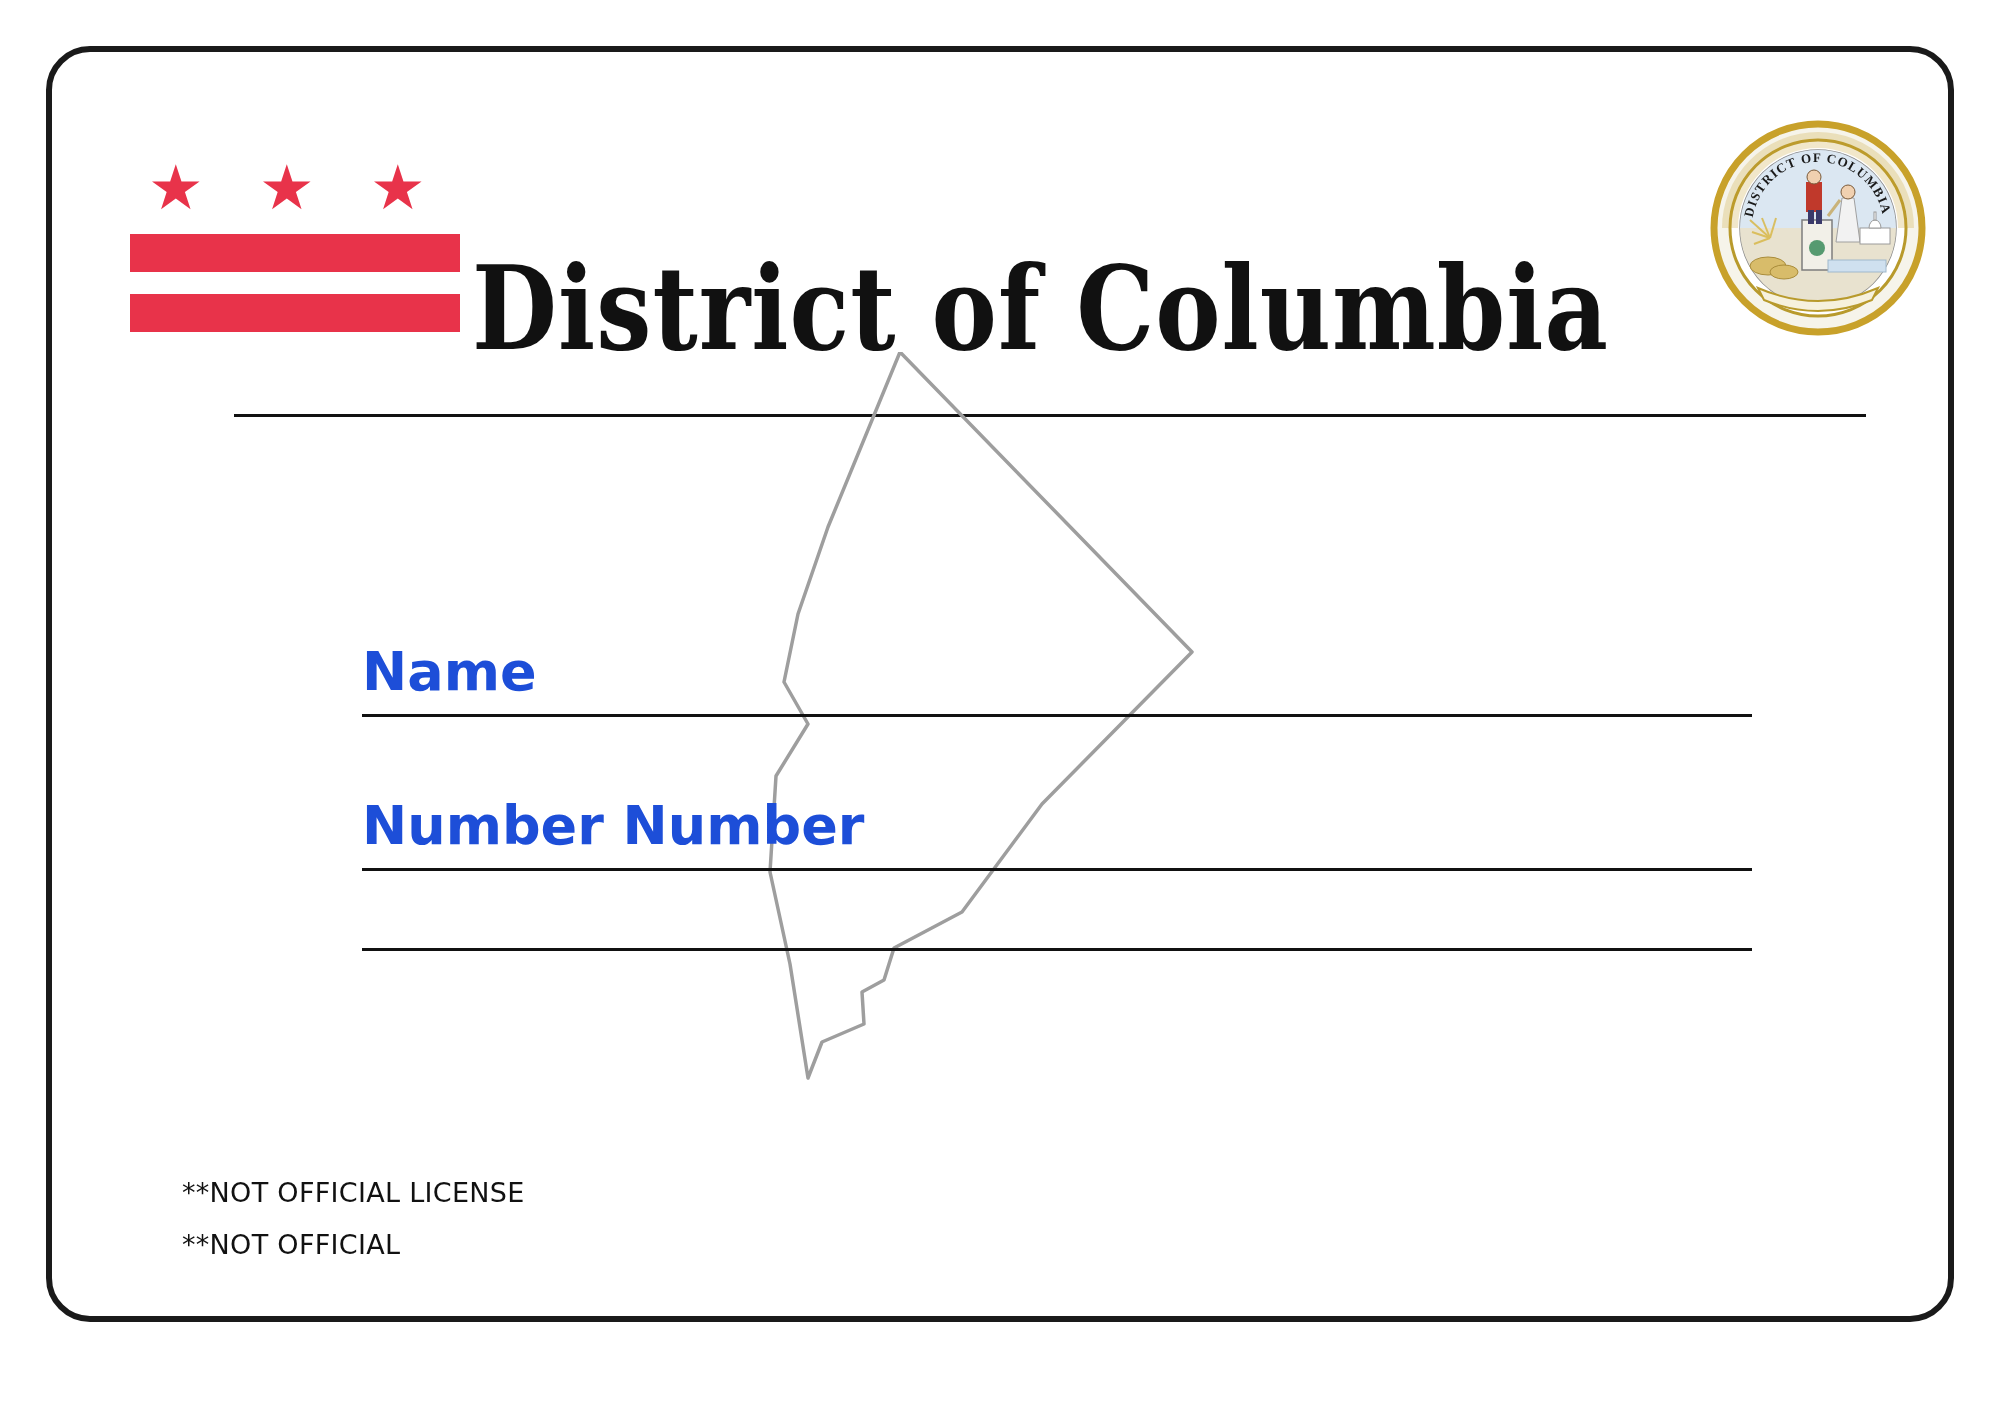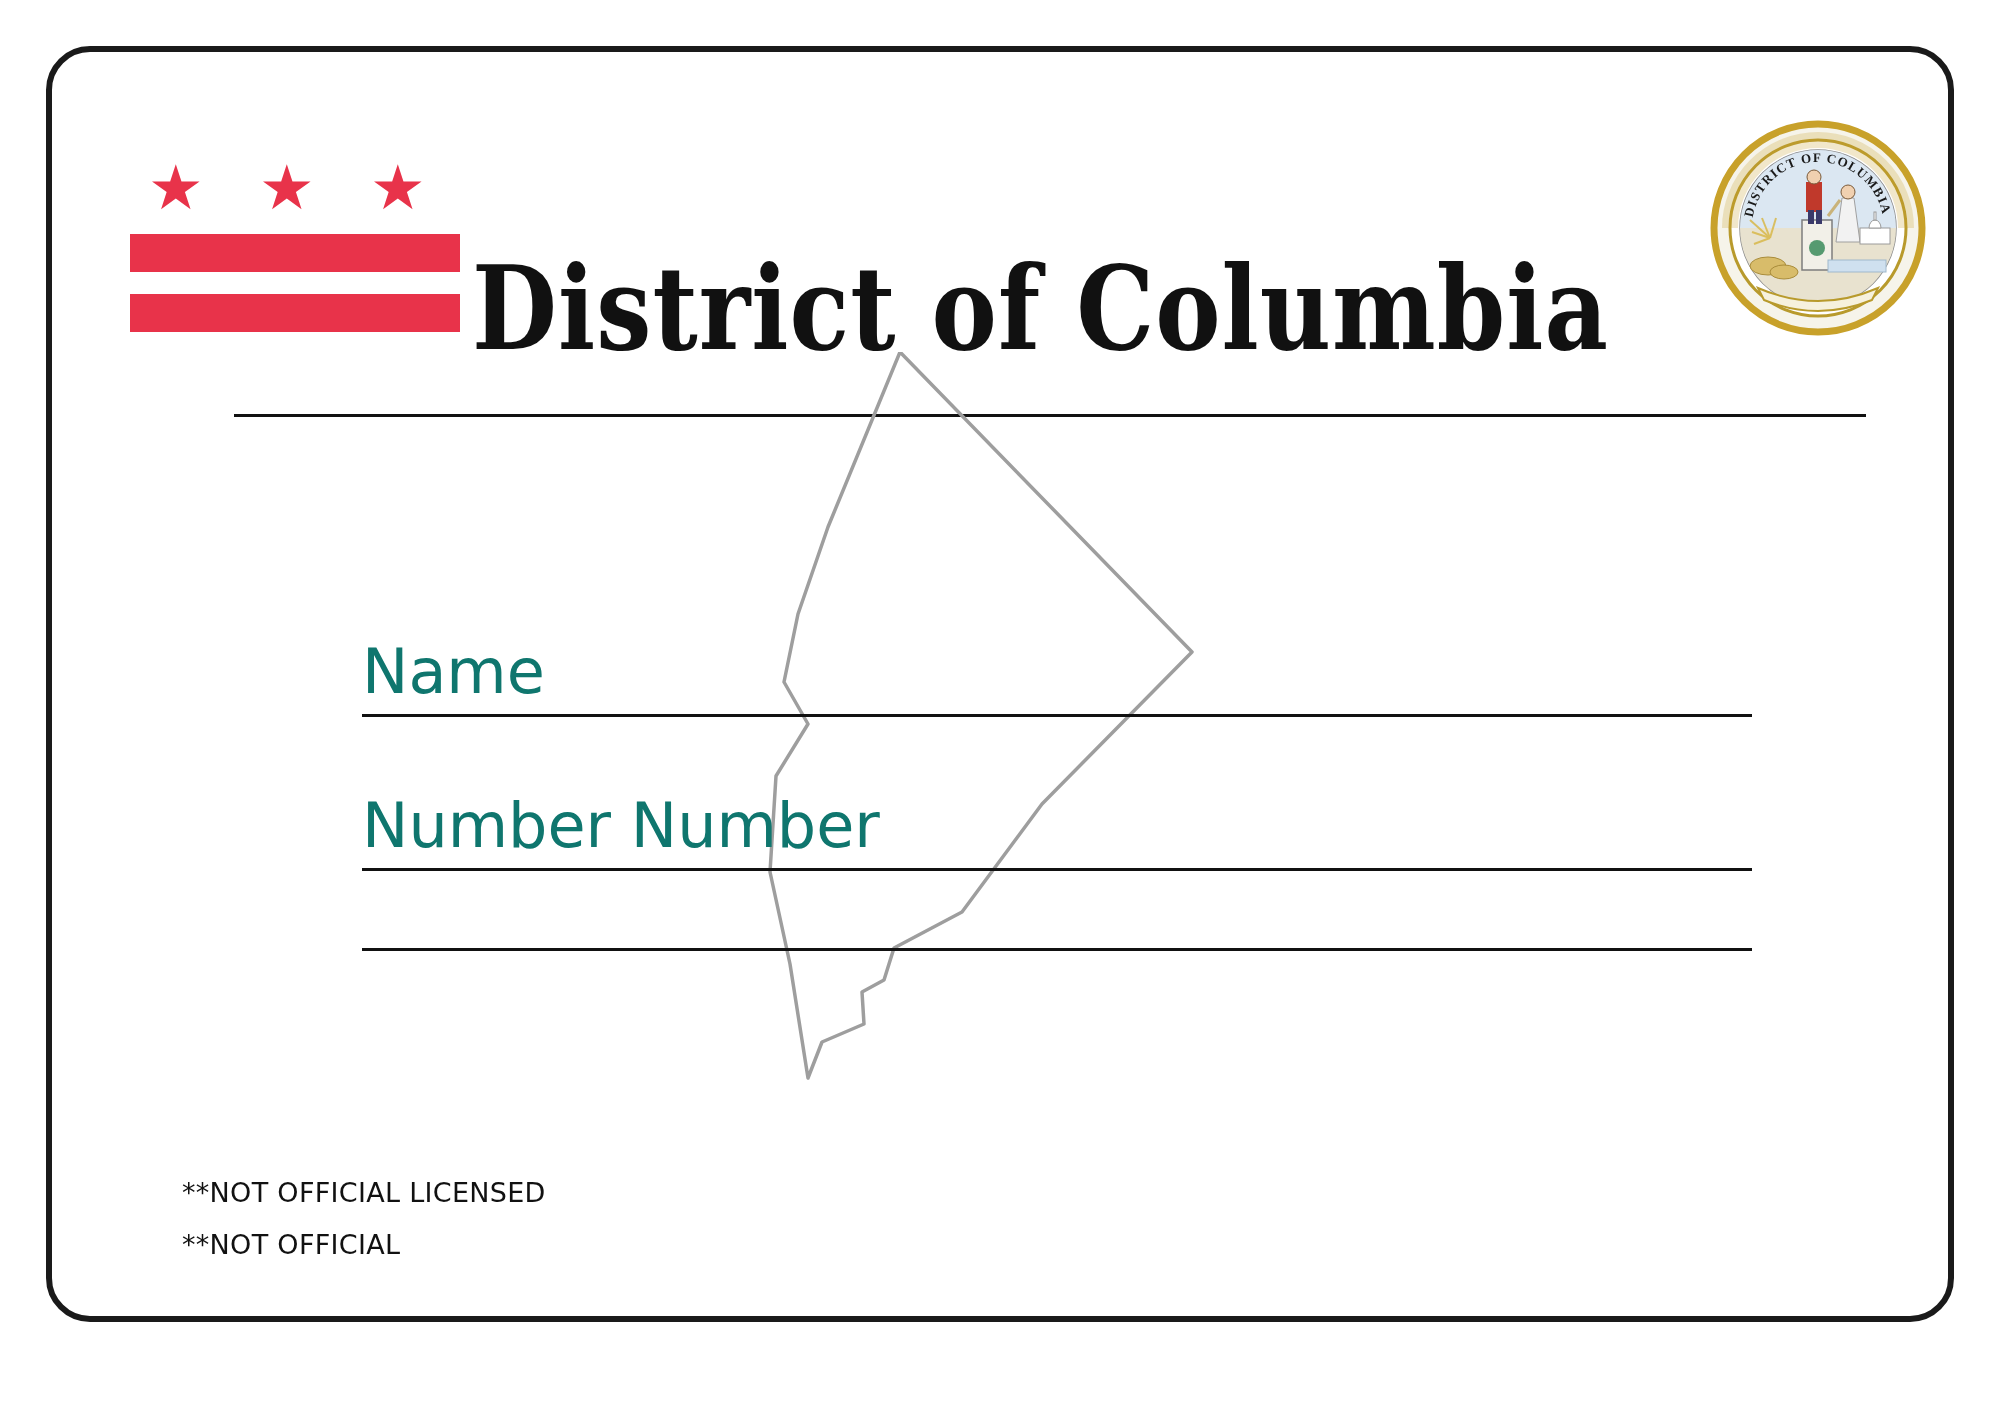--- a/index.html
+++ b/index.html
@@ -106,24 +106,24 @@
   }
 
   
   .field {
     position: absolute;
     left: 310px;
     width: 1390px;
   }
   .field-label {
     font-family: "DejaVu Sans", sans-serif;
-    font-size: 62px;
+    font-size: 54px;
     line-height: 72px;
-    color: #0f766e;
-    font-weight: 400;
+    color: #1d4ed8;
+    font-weight: 700;
     white-space: nowrap;
   }
   .field-rule {
     margin-top: 6px;
     width: 1390px;
     height: 3px;
     background: #111111;
   }
   .field.f1 { top: 584px; }
   .field.f2 { top: 738px; }
@@ -234,17 +234,17 @@
   <div class="field f2">
     <div class="field-label">Number Number</div>
     <div class="field-rule"></div>
   </div>
 
   <div class="field f3">
     <div class="field-rule"></div>
   </div>
 
   <div class="notes">
-    <div class="note">**NOT OFFICIAL LICENSED</div>
+    <div class="note">**NOT OFFICIAL LICENSE</div>
     <div class="note">**NOT OFFICIAL</div>
   </div>
 
 </div>
 
 </body></html>

